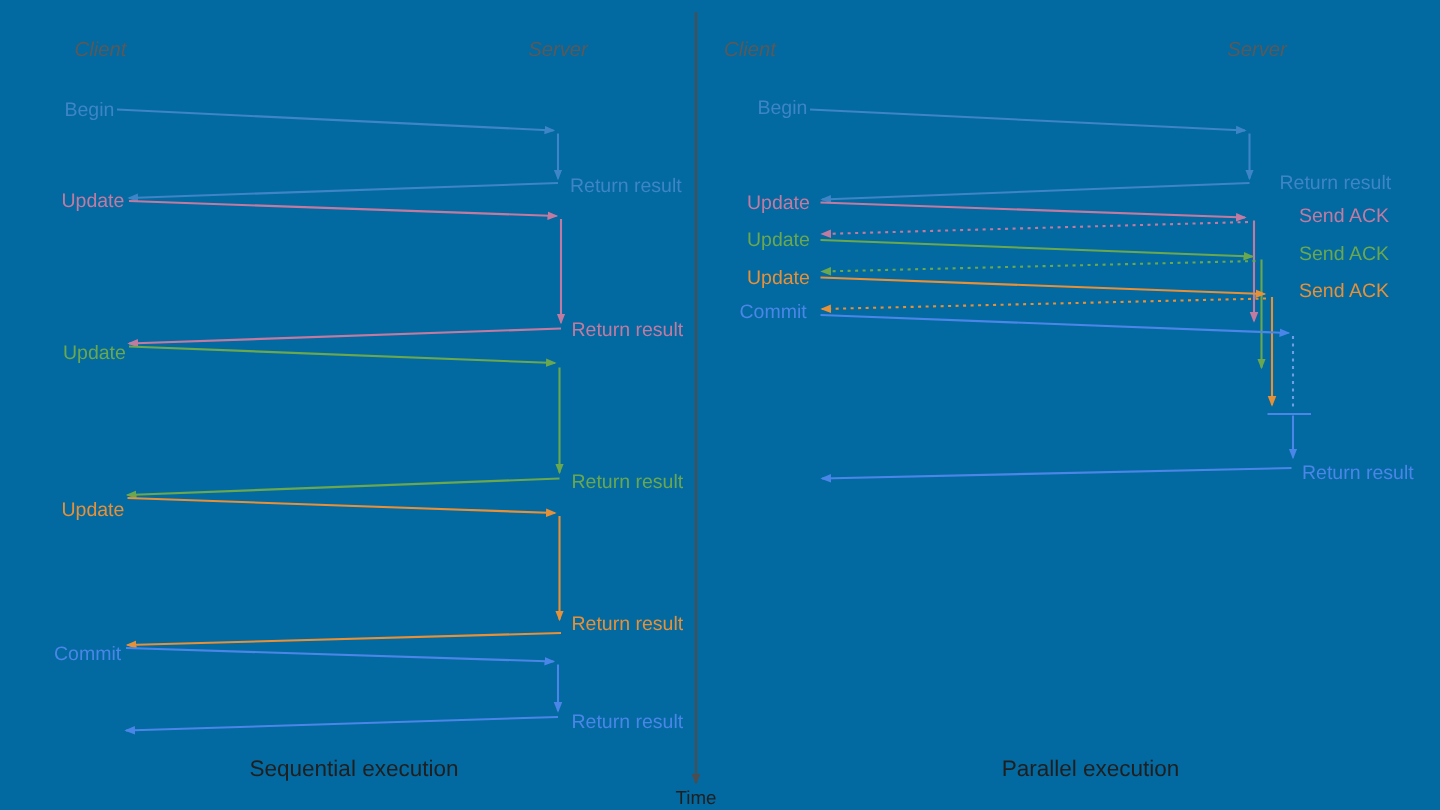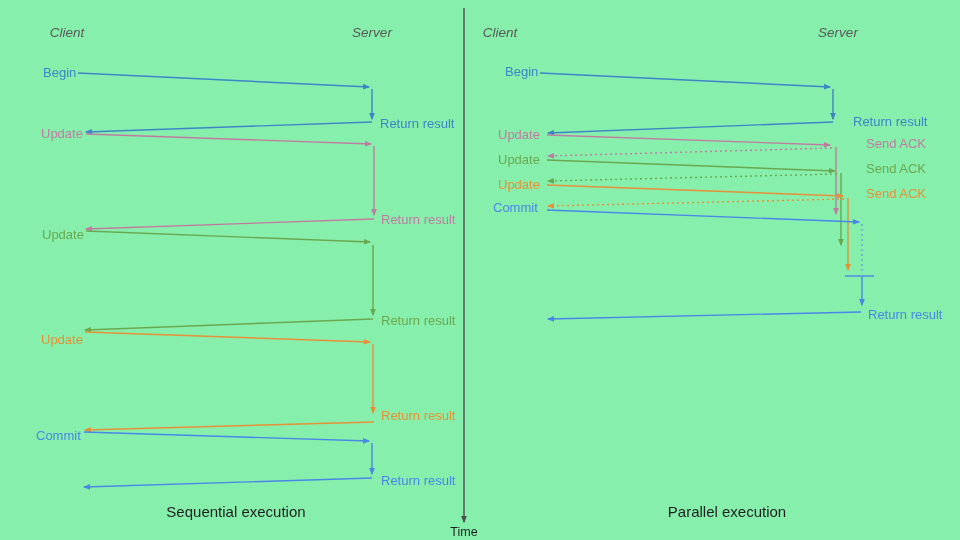--- a/index.html
+++ b/index.html
@@ -5,21 +5,21 @@
   html, body {
     margin: 0;
     padding: 0;
     background: #ffffff;
     font-family: "Liberation Sans", sans-serif;
   }
   #canvas {
     position: relative;
     width: 960px;
     height: 540px;
-    background: #86efac;
+    background: #0369a1;
     overflow: hidden;
   }
   svg text {
     font-family: "Liberation Sans", sans-serif;
   }
 </style>
 </head>
 <body>
 
 <div id="canvas">

